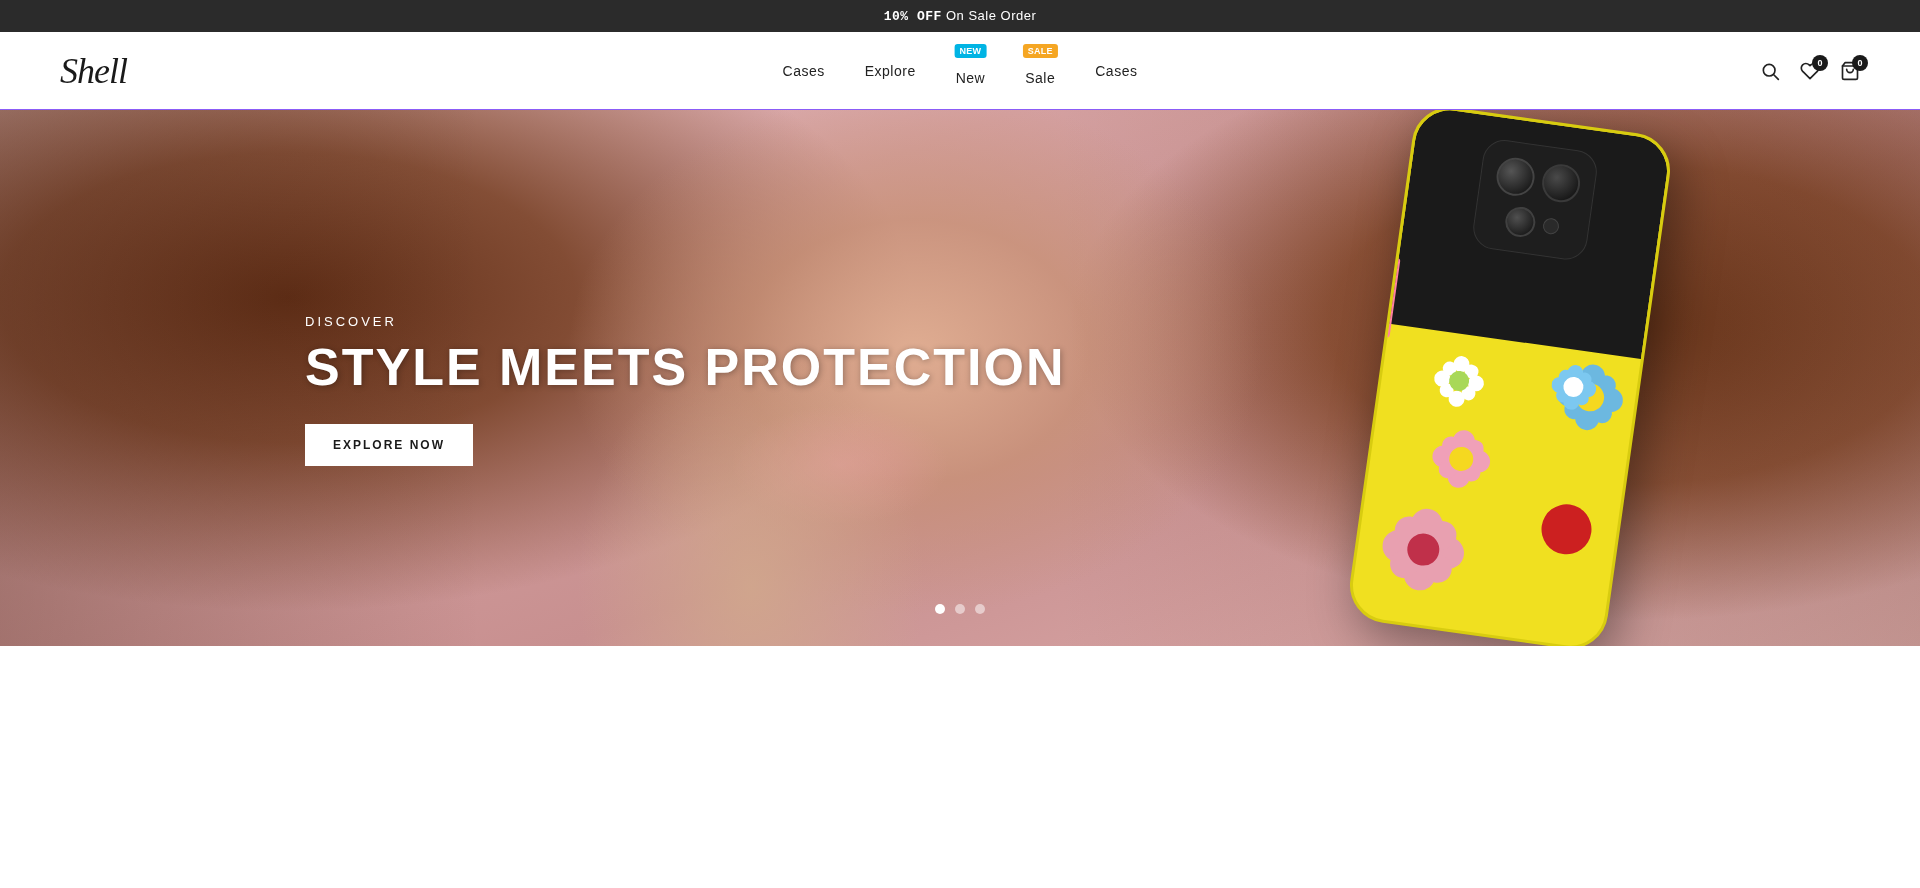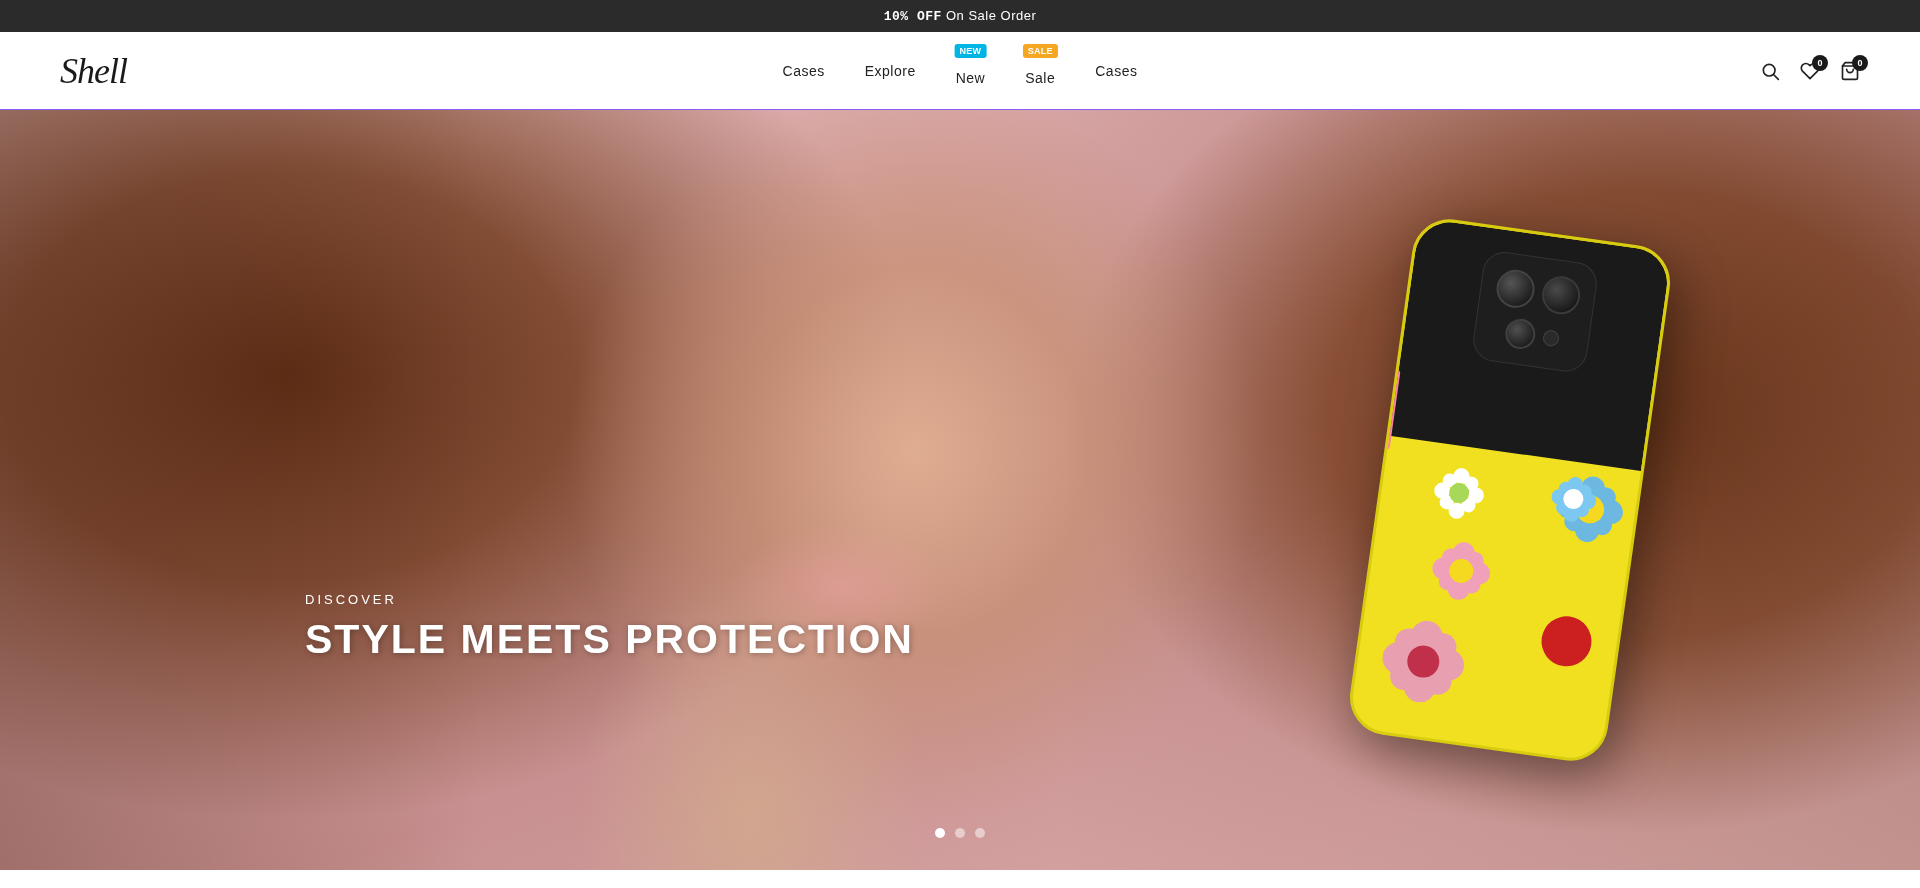--- a/index.html
+++ b/index.html
@@ -124,21 +124,21 @@
       display: flex;
       align-items: center;
       justify-content: center;
       font-weight: 700;
     }
 
     
     .hero {
       position: relative;
       width: 100%;
-      height: 760px;
+      height: 536px;
       overflow: hidden;
       background: #b91c1c;
     }
 
     .hero-bg {
       width: 100%;
       height: 100%;
       background: linear-gradient(135deg, #d4a0a0 0%, #c08080 30%, #e8c8c8 60%, #f0d8d8 100%);
       position: relative;
     }
@@ -153,21 +153,21 @@
 
     .hero-discover {
       font-size: 13px;
       letter-spacing: 3px;
       font-weight: 400;
       margin-bottom: 10px;
       text-transform: uppercase;
     }
 
     .hero-title {
-      font-size: 41px;
+      font-size: 52px;
       font-weight: 800;
       letter-spacing: 2px;
       line-height: 1.1;
       margin-bottom: 28px;
       text-transform: uppercase;
       text-shadow: 1px 1px 6px rgba(0,0,0,0.3);
     }
 
     .hero-btn {
       display: inline-block;
@@ -382,20 +382,21 @@
         </div>
 
         <div style="position:absolute;top:30%;left:-4px;width:6px;height:80px;background:#ff80a0;border-radius:3px;"></div>
       </div>
     </div>
   </div>
 
   <div class="hero-content">
     <p class="hero-discover">DISCOVER</p>
     <h1 class="hero-title">STYLE MEETS PROTECTION</h1>
+    <button class="hero-btn">EXPLORE NOW</button>
   </div>
 
   <div class="slider-dots">
     <div class="dot active"></div>
     <div class="dot"></div>
     <div class="dot"></div>
   </div>
 </section>
 
 <section class="trusted-section">

